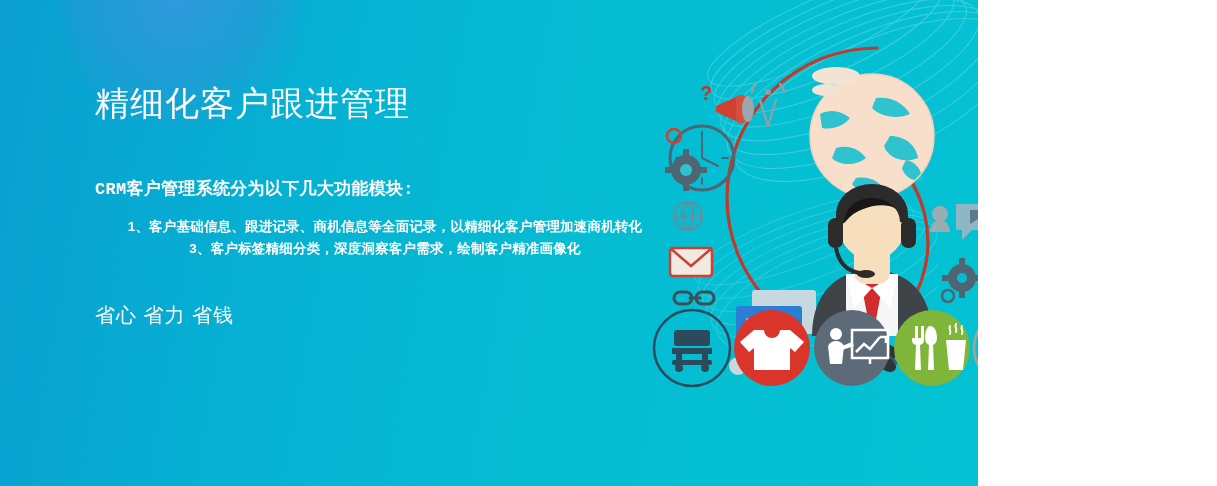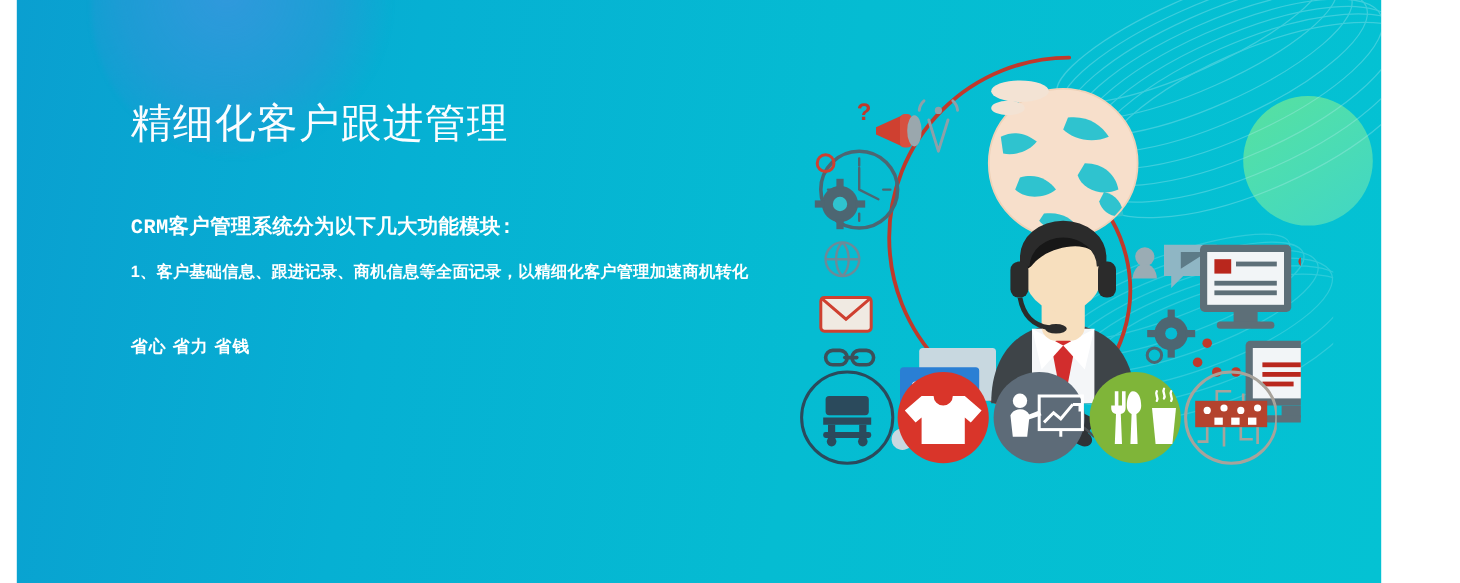--- a/index.html
+++ b/index.html
@@ -1,23 +1,22 @@
 <!DOCTYPE html>
 <html><head>
 <meta charset="utf-8">
 <style>
   html,body{margin:0;padding:0;background:#fff;}
   body{font-family:"Liberation Sans","DejaVu Sans",sans-serif;}
 
   #banner{
     position:relative;
-    width:1137px;height:486px;
+    width:978px;height:486px;
     overflow:hidden;
     background:linear-gradient(100deg,#0a9fd0 0%,#06b0d3 28%,#05bcd2 58%,#04c2d3 100%);
-    margin-left:14px;
   }
 
   
   .orb-blue{
     position:absolute;left:62px;top:-118px;width:250px;height:250px;border-radius:50%;
     background:radial-gradient(circle at 45% 45%,rgba(56,150,222,.85) 0%,rgba(45,150,215,.55) 45%,rgba(30,160,210,0) 72%);
     filter:blur(2px);
   }
   .orb-green{
     position:absolute;left:1022px;top:80px;width:108px;height:108px;border-radius:50%;
@@ -28,22 +27,22 @@
   .swirls2{position:absolute;right:40px;top:180px;width:260px;height:180px;opacity:.22;pointer-events:none;}
 
   
   .copy{position:absolute;left:95px;top:82px;width:580px;color:#ffffff;}
   .headline{
     font-size:34px;line-height:1.25;font-weight:400;letter-spacing:1px;
     margin:0 0 52px 0;color:#fbfdff;
   }
   .subhead{font-size:17px;font-weight:700;margin:0 0 16px 0;letter-spacing:.3px;font-family:Liberation Mono, monospace;}
   .bullets{margin:0;}
-  .bullet{font-size:13.5px;line-height:22px;font-weight:700;letter-spacing:.2px;}
-  .tagline{margin-top:42px;font-size:14px;font-weight:700;letter-spacing:1px;}
+  .bullet{font-size:13.5px;line-height:22px;font-weight:700;letter-spacing:.2px;text-align:center;}
+  .tagline{margin-top:42px;font-size:20px;font-weight:400;letter-spacing:1px;}
 
   
   .art{position:absolute;left:640px;top:18px;width:430px;height:380px;}
   .art svg{display:block;}
 </style>
 </head>
 <body>
 
 <div id="banner">
 
@@ -72,20 +71,21 @@
       <ellipse cx="152" cy="100" rx="126" ry="42" transform="rotate(-20 152 100)"></ellipse>
       <ellipse cx="160" cy="110" rx="128" ry="46" transform="rotate(-20 160 110)"></ellipse>
     </g>
   </svg>
 
   <div class="copy">
     <h1 class="headline">精细化客户跟进管理</h1>
     <p class="subhead">CRM客户管理系统分为以下几大功能模块:</p>
     <div class="bullets">
       <div class="bullet">1、客户基础信息、跟进记录、商机信息等全面记录，以精细化客户管理加速商机转化</div>
+      <div class="bullet">3、客户标签精细分类，深度洞察客户需求，绘制客户精准画像化</div>
     </div>
     <div class="tagline">省心 省力 省钱</div>
   </div>
 
   <div class="art">
   <svg width="430" height="380" viewBox="0 0 430 380">
 
     <g fill="none" stroke="#c0392b" stroke-width="3.2" stroke-linecap="round">
       <path d="M237 30 A128 128 0 1 0 237 330"></path>
       <path d="M253 140 A118 118 0 0 1 190 340"></path>

